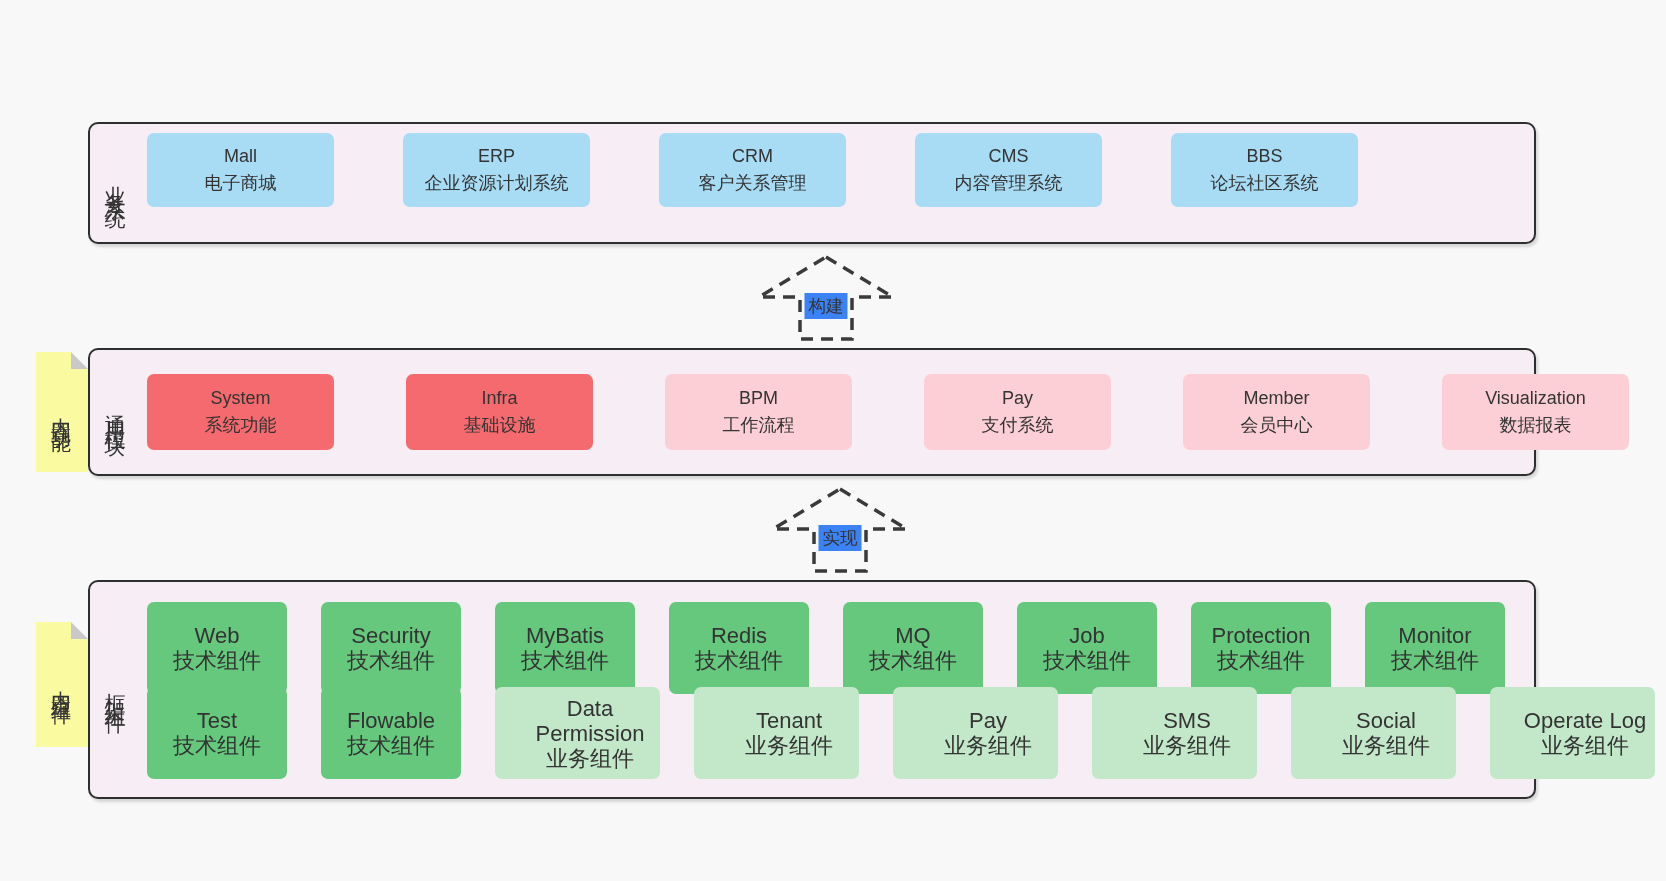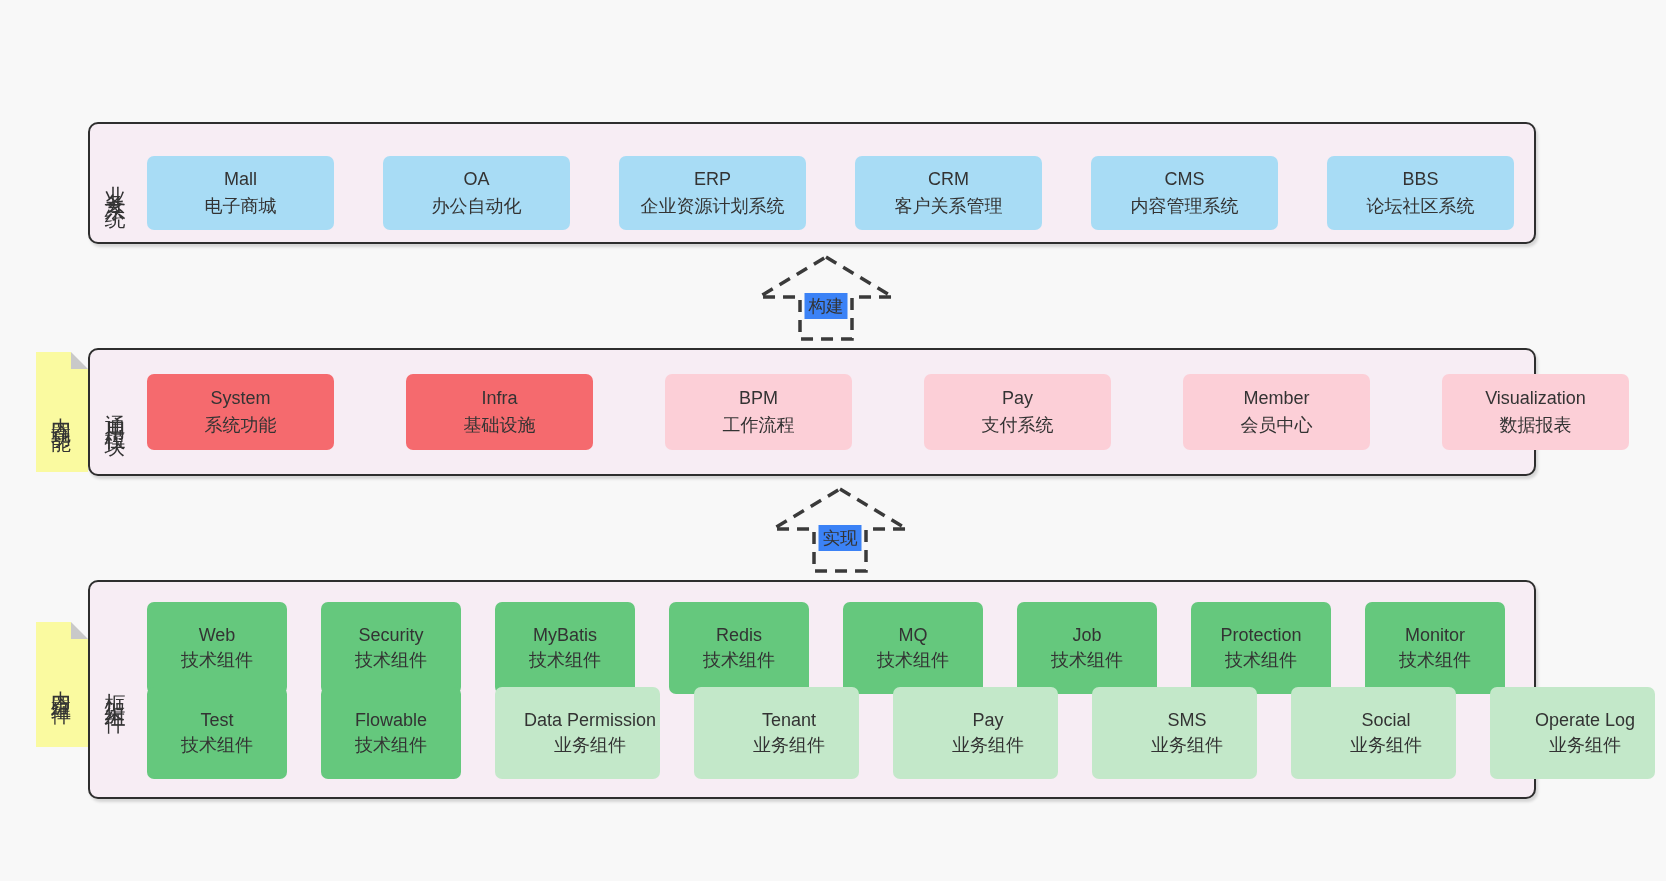--- a/index.html
+++ b/index.html
@@ -17,32 +17,32 @@
   #sec-business  { left:88px; top:122px; width:1444px; height:118px; }
   #sec-modules   { left:88px; top:348px; width:1444px; height:124px; }
   #sec-framework { left:88px; top:580px; width:1444px; height:215px; }
 
   .v-label {
     position:absolute; left:11px; top:50%; transform:translateY(-50%);
     writing-mode:vertical-rl; font-size:21px; letter-spacing:7px;
     color:#333; white-space:nowrap;
   }
   .row { position:absolute; display:flex; }
-  #row-business { left:57px; top:32px;  gap:49px; }
+  #row-business { left:57px; top:9px;  gap:69px; }
   #row-modules  { left:57px; top:24px;  gap:72px; }
   #fw-row1      { left:57px; top:20px;  gap:34px; }
   #fw-row2      { left:57px; top:105px; gap:34px; }
 
   .box {
     width:187px; height:74px; border-radius:7px;
     display:flex; flex-direction:column; align-items:center; justify-content:center;
     text-align:center; font-size:18px; line-height:27px;
   }
   #row-modules .box { height:76px; }
-  .box.small { width:140px; height:92px; font-size:18px; line-height:25px; }
+  .box.small { width:140px; height:92px; font-size:22px; line-height:25px; }
   .box .t, .box .s { display:block; }
 
   .box[data-variant="blue"]       { background:var(--blue); }
   .box[data-variant="red"]        { background:var(--red); }
   .box[data-variant="pink"]       { background:var(--pink); }
   .box[data-variant="green"]      { background:var(--green); }
   .box[data-variant="lightgreen"] { background:var(--light-green);padding-left:25px; }
 
   .tab {
     position:absolute; width:52px; background:var(--yellow);
@@ -76,24 +76,20 @@
 <div class="stage">
 
   <div class="section" id="sec-business">
     <div class="v-label">业务系统</div>
     <div class="row" id="row-business">
       <div class="box" data-variant="blue">
         <span class="t">Mall</span>
         <span class="s">电子商城</span>
       </div>
       <div class="box" data-variant="blue">
-        <span class="t">OA</span>
-        <span class="s">办公自动化</span>
-      </div>
-      <div class="box" data-variant="blue">
         <span class="t">ERP</span>
         <span class="s">企业资源计划系统</span>
       </div>
       <div class="box" data-variant="blue">
         <span class="t">CRM</span>
         <span class="s">客户关系管理</span>
       </div>
       <div class="box" data-variant="blue">
         <span class="t">CMS</span>
         <span class="s">内容管理系统</span>

